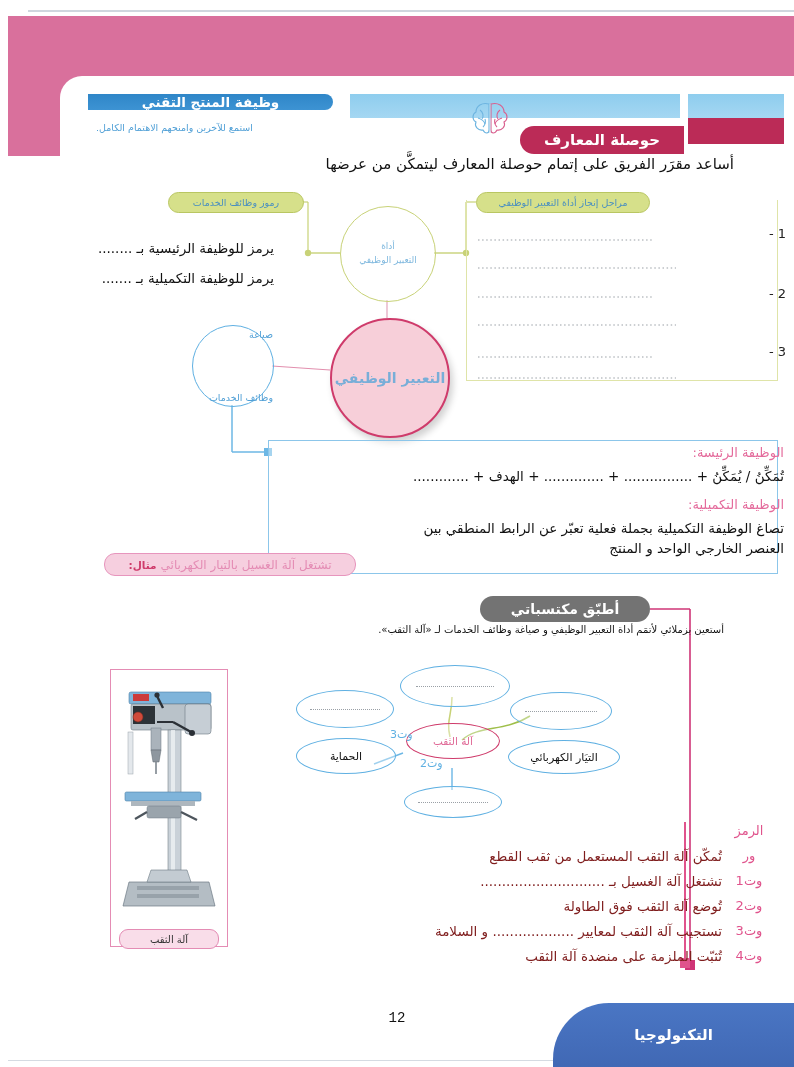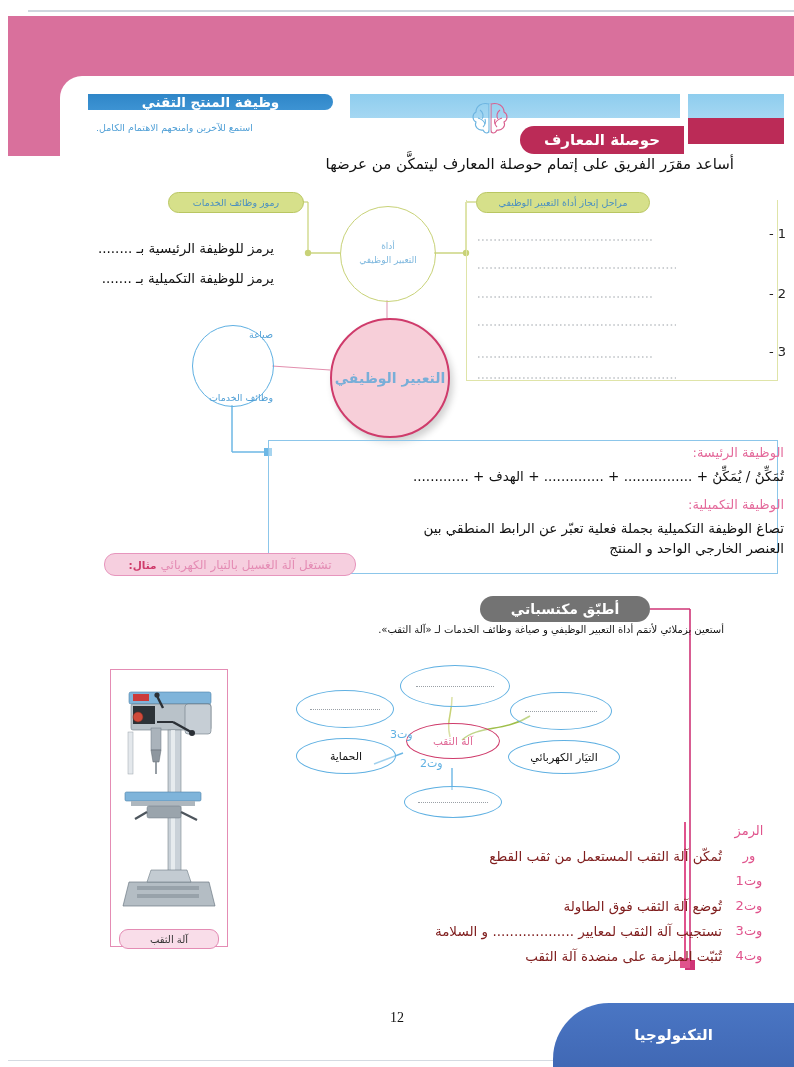--- a/index.html
+++ b/index.html
@@ -122,21 +122,21 @@
   .rail{position:absolute;left:684px;top:822px;width:2px;height:140px;background:#e0538c;}
   .rail-sq{position:absolute;left:680px;top:958px;width:10px;height:10px;background:#e0538c;}
 
   
   .footer-blue{position:absolute;left:553px;top:1003px;width:241px;height:64px;
      background:linear-gradient(180deg,#4a76c4 0%,#3f66b2 100%);
      border-top-left-radius:56px;
      display:flex;align-items:center;justify-content:center;padding-bottom:10px;}
   .footer-blue span{color:#ffffff;font-size:15px;font-weight:bold;}
   .page-num{position:absolute;left:382px;top:1010px;width:30px;text-align:center;
-     font-family:Liberation Serif, serif;font-size:14px;color:#111;}
+     font-family:Liberation Mono, monospace;font-size:14px;color:#111;}
   .footer-rule{position:absolute;left:8px;top:1060px;width:560px;height:1px;background:#d5dbe2;}
 </style>
 </head>
 <body>
 
 <div class="page">
 
   <div class="top-thin-line"></div>
   <div class="pink-block"></div>
   <div class="pink-block-left"></div>
@@ -344,20 +344,21 @@
     <div class="tbl-row">
       <div class="tbl-sym">الرمز</div>
       <div class="tbl-txt"></div>
     </div>
     <div class="tbl-row">
       <div class="tbl-sym">ور</div>
       <div class="tbl-txt">تُمكّن آلة الثقب المستعمل من ثقب القطع</div>
     </div>
     <div class="tbl-row">
       <div class="tbl-sym">وت1</div>
+      <div class="tbl-txt">تشتغل آلة الغسيل بـ .............................</div>
     </div>
     <div class="tbl-row">
       <div class="tbl-sym">وت2</div>
       <div class="tbl-txt">تُوضع آلة الثقب فوق الطاولة</div>
     </div>
     <div class="tbl-row">
       <div class="tbl-sym">وت3</div>
       <div class="tbl-txt">تستجيب آلة الثقب لمعايير ................... و السلامة</div>
     </div>
     <div class="tbl-row">

